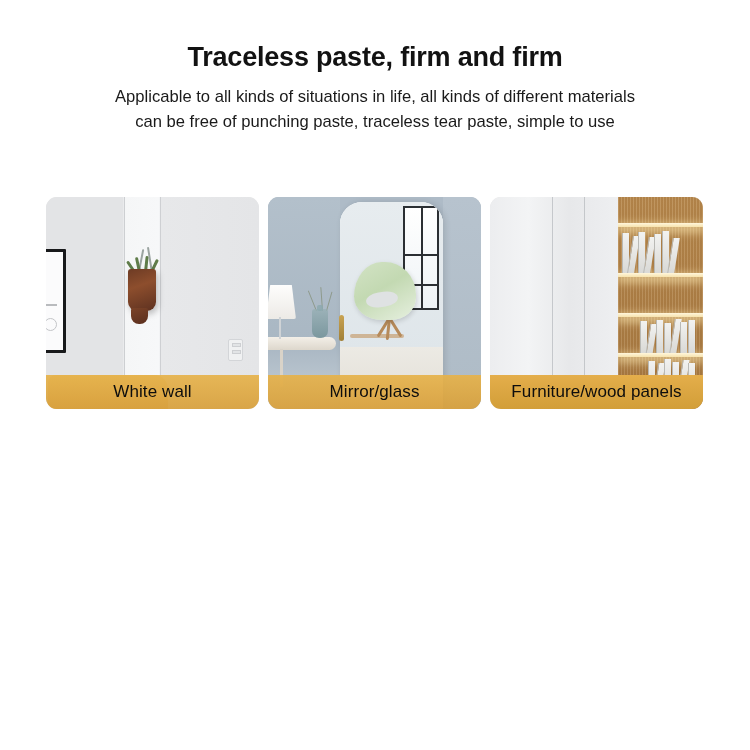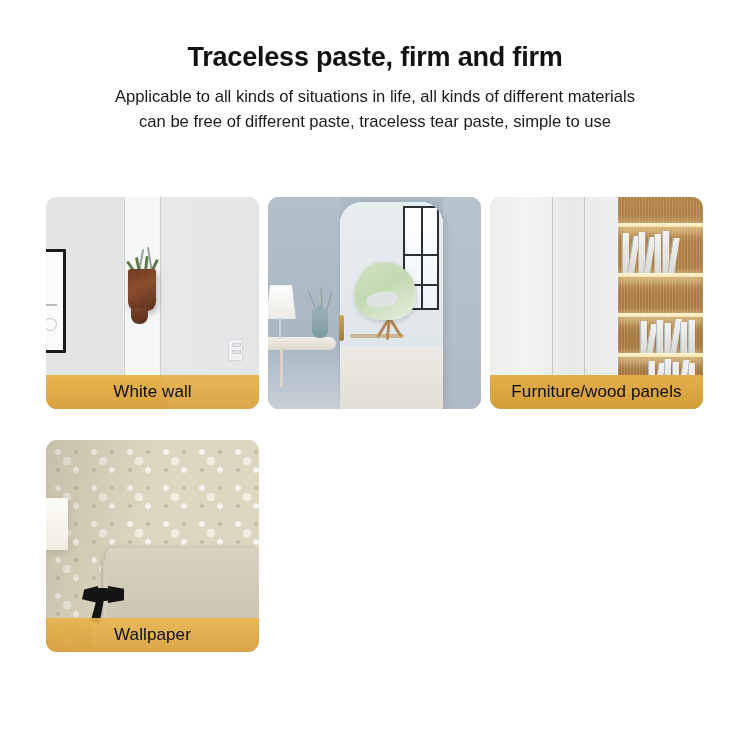--- a/index.html
+++ b/index.html
@@ -380,21 +380,21 @@
 </style>
 </head>
 <body>
 
 <div class="page">
 
   <div class="header">
     <h1 class="headline">Traceless paste, firm and firm</h1>
     <p class="subhead">
       <span class="line">Applicable to all kinds of situations in life, all kinds of different materials</span>
-      <span class="line">can be free of different paste, traceless tear paste, simple to use</span>
+      <span class="line">can be free of punching paste, traceless tear paste, simple to use</span>
     </p>
   </div>
 
   <div class="grid">
 
     <div class="tile">
       <div class="scene">
         <div class="t1-wall"></div>
         <div class="t1-seamA"></div>
         <div class="t1-seamB"></div>
@@ -446,20 +446,21 @@
         <div class="t2-table"></div>
         <div class="t2-tleg"></div>
         <div class="t2-lamp"></div>
         <div class="t2-lampstem"></div>
 
         <div class="t2-branch" style="left:48px; top:92px; height:22px; transform:rotate(-22deg);"></div>
         <div class="t2-branch" style="left:54px; top:90px; height:24px; transform:rotate(-4deg);"></div>
         <div class="t2-branch" style="left:58px; top:94px; height:20px; transform:rotate(16deg);"></div>
         <div class="t2-vase"></div>
       </div>
+      <div class="caption">Mirror/glass</div>
     </div>
 
     <div class="tile">
       <div class="scene">
         <div class="t3-wardrobe"></div>
         <div class="t3-wseam" style="left:29%;"></div>
         <div class="t3-wseam" style="left:44%;"></div>
 
         <div class="t3-shelf">
           <div class="t3-grain"></div>
@@ -497,32 +498,15 @@
             <div class="t3-book tilt" style="left:62px; height:33px;"></div>
             <div class="t3-book" style="left:70px; height:30px;"></div>
           </div>
         </div>
       </div>
       <div class="caption opaque">Furniture/wood panels</div>
     </div>
 
 
 
-    <div class="tile">
-      <div class="scene">
-        <div class="t6-paper"></div>
-        <div class="t6-shade"></div>
-        <div class="t6-sconce"></div>
-        <div class="t6-headboard"></div>
-        <div class="t6-post"></div>
-        <div class="t6-bed"></div>
-        <div class="t6-hook">
-          <span class="bow-l"></span>
-          <span class="bow-r"></span>
-          <span class="knot"></span>
-          <span class="tail"></span>
-        </div>
-      </div>
-      <div class="caption">Wallpaper</div>
-    </div>
 
   </div>
 </div>
 
 </body></html>

